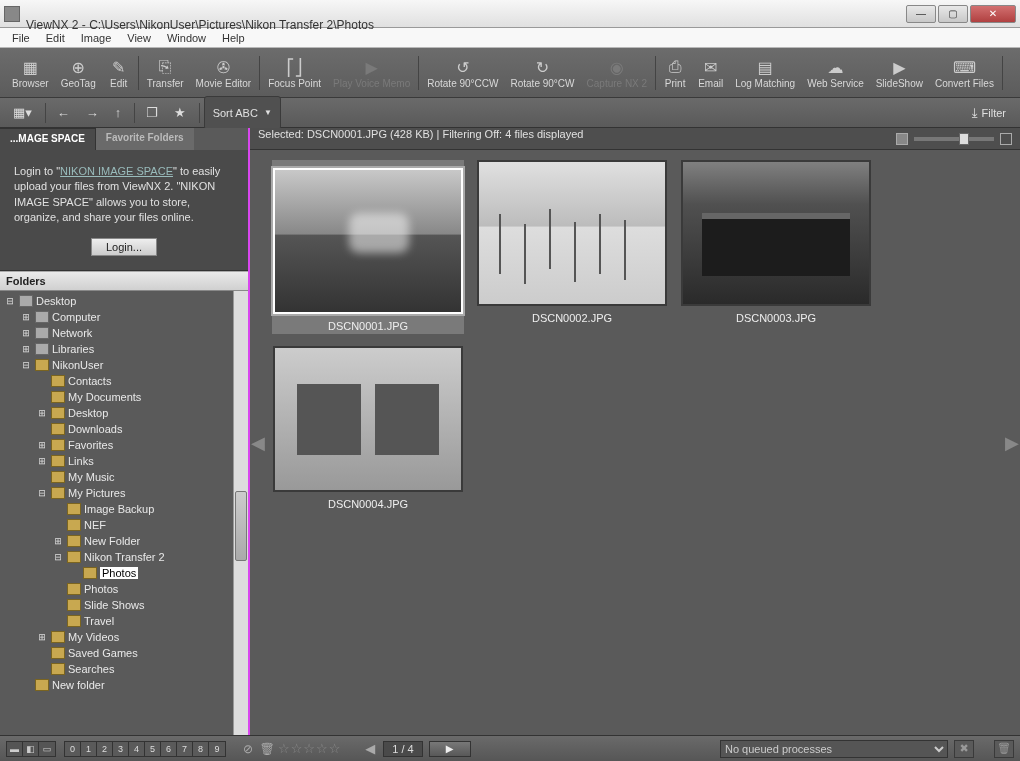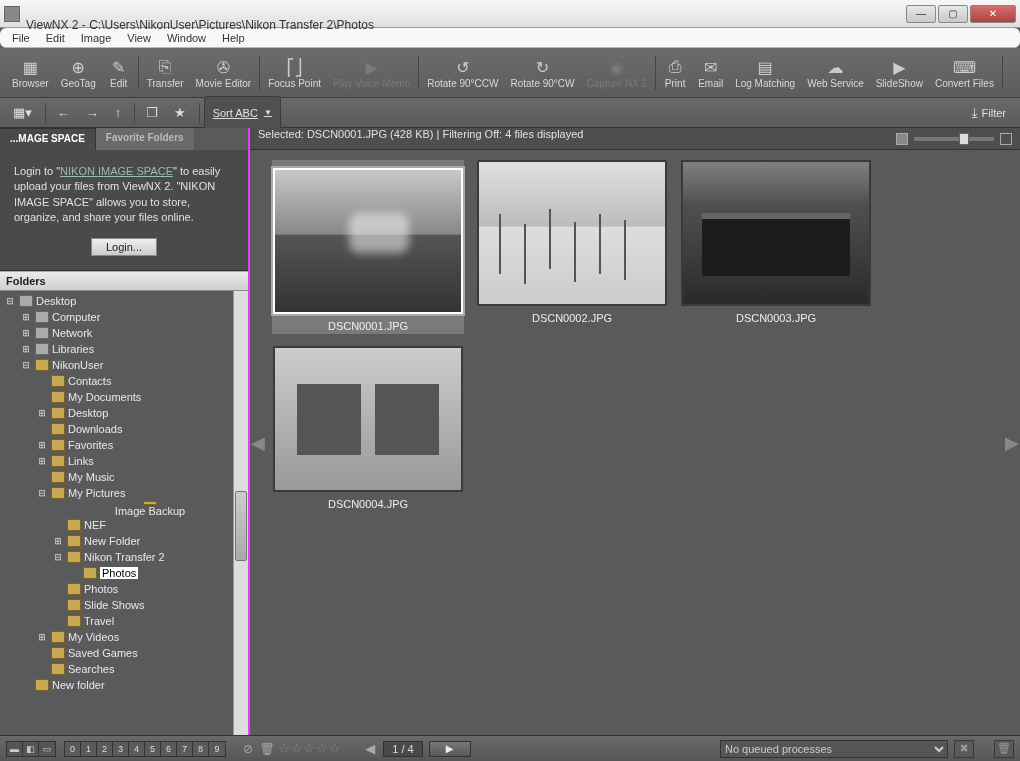--- a/index.html
+++ b/index.html
@@ -7,36 +7,36 @@
 
 
 .titlebar { height: 28px; background: linear-gradient(#f7f7f7, #e0e0e0); border-bottom: 1px solid #999; display: flex; align-items: center; padding: 0 4px; }
 .titlebar .icon { width: 16px; height: 16px; background: #888; margin-right: 6px; border: 1px solid #666; }
 .titlebar .title { color: #333; flex: 1; font-size: 12px; margin-top: 23px; }
 .winbtns { display: flex; }
 .winbtn { width: 30px; height: 18px; margin-left: 2px; background: linear-gradient(#e8e8e8,#c8c8c8); border: 1px solid #888; border-radius: 2px; display: flex; align-items: center; justify-content: center; color: #333; font-size: 10px; cursor: pointer; }
 .winbtn.close { width: 46px; background: linear-gradient(#d27070,#b04040); color: #fff; }
 
 
-.menubar { height: 20px; background: #f8f8f8; border-bottom: 1px solid #b8b8b8; display: flex; align-items: center; padding: 0 4px; border-radius: 6px; }
+.menubar { height: 20px; background: #f8f8f8; border-bottom: 1px solid #b8b8b8; display: flex; align-items: center; padding: 0 4px; }
 .menubar .mitem { padding: 2px 8px; color: #333; cursor: pointer; }
 
 
 .toolbar { height: 50px; background: linear-gradient(#6c6c6c,#5c5c5c); border-bottom: 1px solid #3a3a3a; display: flex; align-items: center; padding: 0 6px; }
 .tbtn { display: flex; flex-direction: column; align-items: center; padding: 2px 6px; cursor: pointer; }
 .tbtn .ticon { width: 22px; height: 22px; display:flex; align-items:center; justify-content:center; color:#ccc; font-size:16px; }
 .tbtn .tlabel { font-size: 10px; color: #d8d8d8; white-space: nowrap; }
 .tbtn.disabled .tlabel, .tbtn.disabled .ticon { color: #7a7a7a; }
 .tbar-sep { width: 1px; height: 34px; background: #444; margin: 0 2px; }
 
 
 .secbar { height: 30px; background: linear-gradient(#6a6a6a,#5a5a5a); border-bottom: 1px solid #333; display: flex; align-items: center; padding: 0 6px; }
 .secbtn { height: 22px; padding: 0 6px; margin-right: 2px; display: flex; align-items: center; justify-content: center; color: #ddd; cursor: pointer; border: 1px solid transparent; border-radius: 3px; font-size: 13px; }
 .sec-sep { width: 1px; height: 20px; background: #444; margin: 0 4px; }
-.sort-btn { background: #505050; border: 1px solid #3a3a3a; border-radius: 3px; padding: 10px 8px; color: #ddd; display: flex; align-items: center; cursor: pointer; text-decoration: underline; }
+.sort-btn { background: #505050; border: 1px solid #3a3a3a; border-radius: 3px; padding: 10px 8px; color: #ddd; display: flex; align-items: center; cursor: pointer; }
 .sort-btn .arrow { margin-left: 6px; font-size: 8px; }
 .filter-btn { margin-left: auto; display: flex; align-items: center; color: #ddd; cursor: pointer; padding: 2px 8px; }
 .filter-btn .ficon { margin-right: 4px; font-size:13px; }
 
 
 .main { display: flex; height: calc(761px - 28px - 20px - 50px - 30px - 26px); }
 .sidebar { width: 250px; background: #5a5a5a; display: flex; flex-direction: column; border-right: 2px solid #d946ef; }
 .tabs { display: flex; height: 22px; }
 .tab { padding: 4px 10px; font-size: 10px; font-weight: bold; cursor: pointer; }
 .tab.active { background: #4a4a4a; color: #fff; border-top: 1px solid #333; border-right: 1px solid #333; }
@@ -294,21 +294,21 @@
         <div class="tnode" style="padding-left: 32px;">
           <span class="exp"></span>
           <span class="ficon "></span>
           <span class="lbl">My Music</span>
         </div>
         <div class="tnode" style="padding-left: 32px;">
           <span class="exp">⊟</span>
           <span class="ficon "></span>
           <span class="lbl">My Pictures</span>
         </div>
-        <div class="tnode" style="padding-left: 48px; flex-direction: column;">
+        <div class="tnode" style="padding-left: 48px;">
           <span class="exp"></span>
           <span class="ficon "></span>
           <span class="lbl">Image Backup</span>
         </div>
         <div class="tnode" style="padding-left: 48px;">
           <span class="exp"></span>
           <span class="ficon "></span>
           <span class="lbl">NEF</span>
         </div>
         <div class="tnode" style="padding-left: 48px;">

